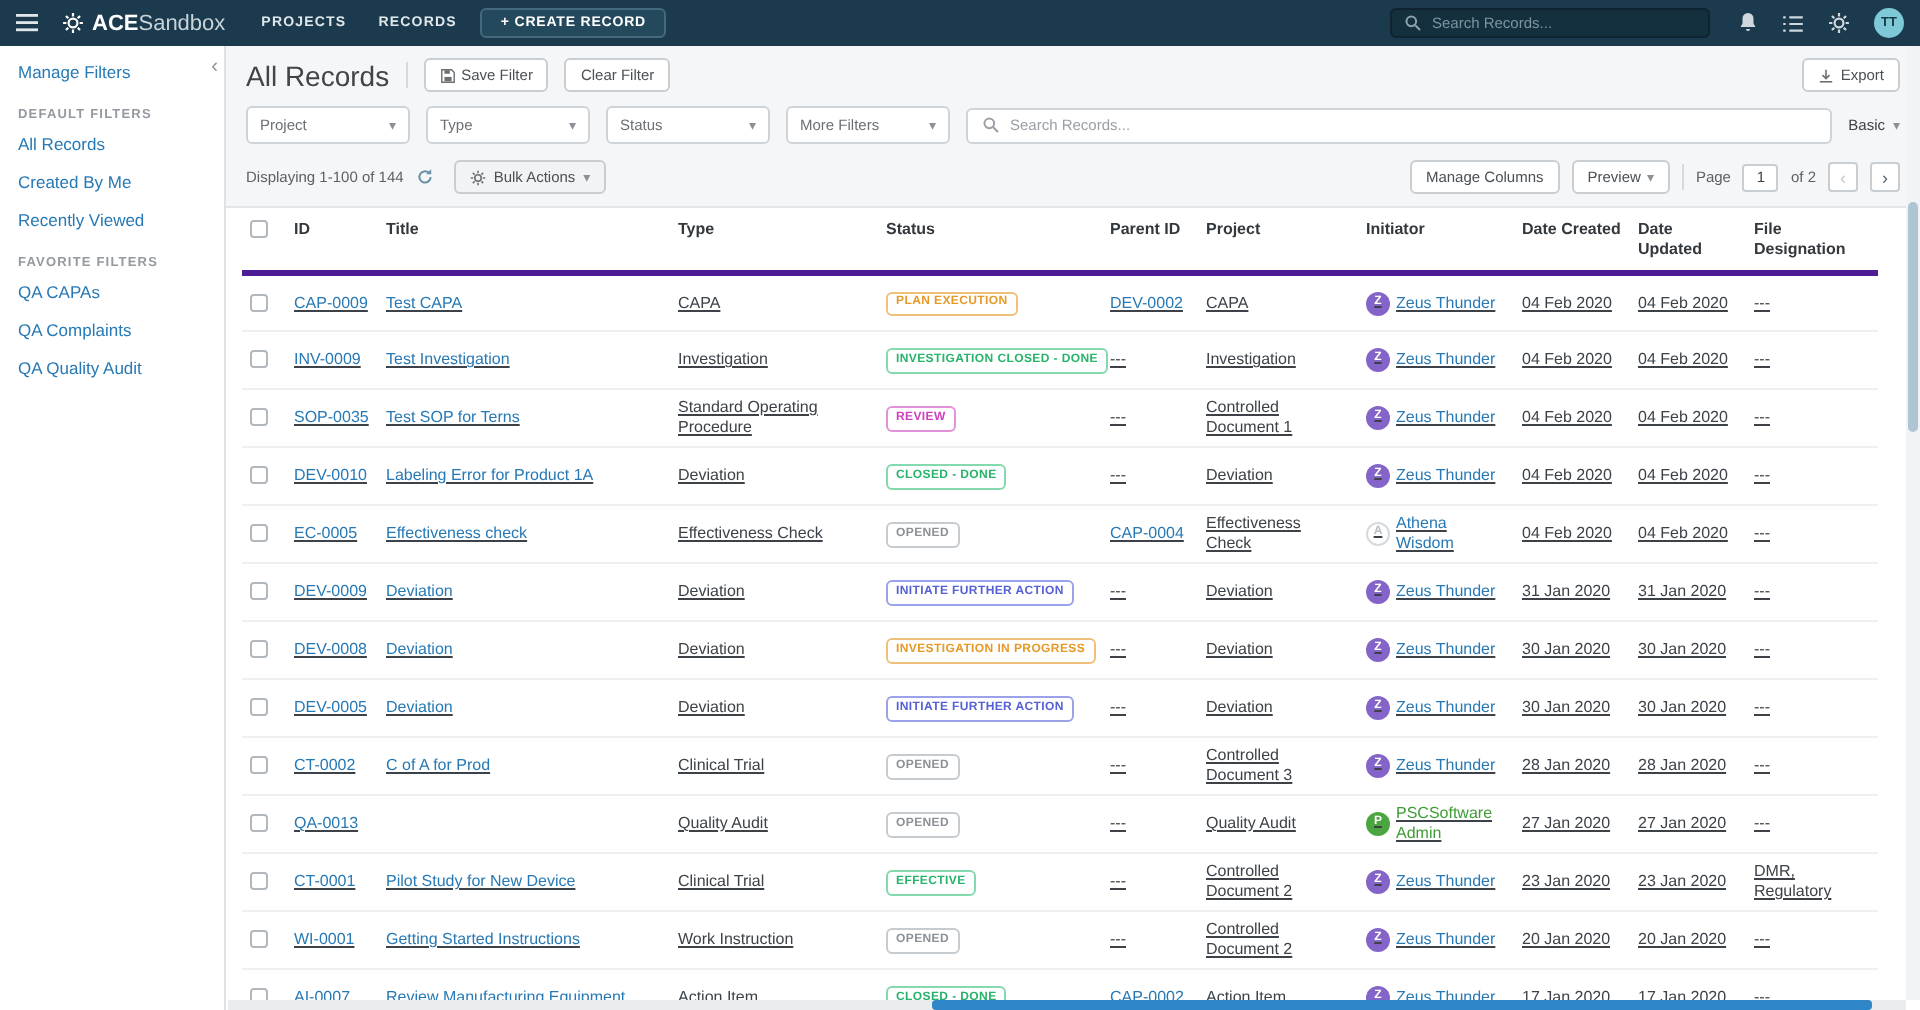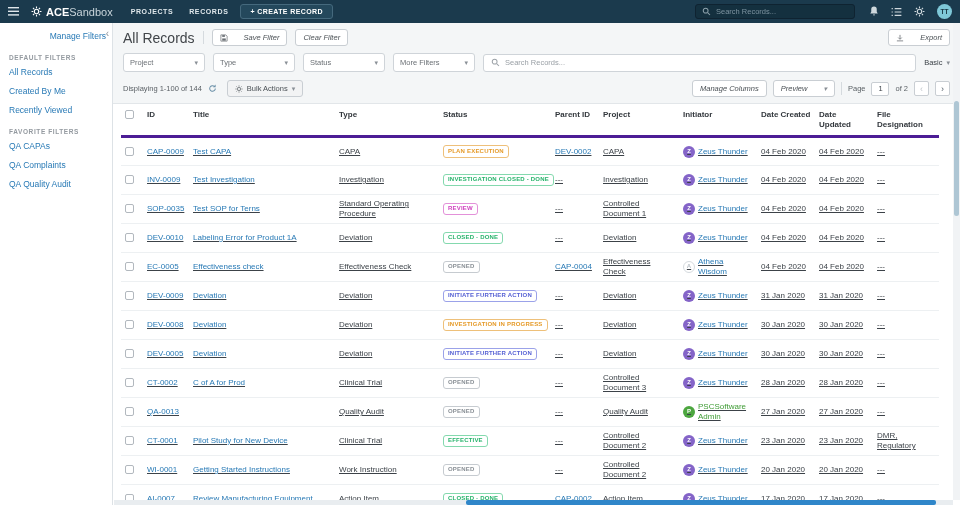--- a/index.html
+++ b/index.html
@@ -18,32 +18,32 @@
   .create-btn{font-size:7px;font-weight:bold;letter-spacing:.4px;color:#fff;background:#24485c;border:1px solid #45697d;border-radius:3px;padding:3px 9px;cursor:pointer;}
   .nav-search{margin-left:auto;display:flex;align-items:center;gap:5px;background:#14303f;border:1px solid #0f2331;border-radius:3px;height:15px;padding:0 6px;width:160px;}
   .nav-search input{background:transparent;border:none;outline:none;color:#cfd8dd;font-size:7.5px;width:100%;font-family:"Liberation Sans",sans-serif;}
   .nav-search input::placeholder{color:#7d93a0;}
   .nav-icons{display:flex;align-items:center;gap:12px;margin-left:2px;}
   .nav-avatar{width:15px;height:15px;border-radius:50%;background:#7ec8d8;color:#173744;font-size:6.5px;font-weight:bold;display:flex;align-items:center;justify-content:center;cursor:pointer;}
 
   
   .layout{display:flex;height:482px;}
   .sidebar{width:113px;flex:none;background:#fff;border-right:1px solid #dde2e6;padding:8px 6px 0 9px;position:relative;}
-  .manage{display:block;color:#2779b5;font-size:8.5px;margin-bottom:4px;text-align:right;}
+  .manage{display:block;color:#2779b5;font-size:8.5px;margin-bottom:4px;}
   .collapse{position:absolute;top:5px;right:1px;color:#8a9299;font-size:10px;cursor:pointer;line-height:10px;padding:1px 2px;}
   .sec-title{font-size:6.5px;font-weight:bold;color:#949aa0;letter-spacing:.6px;margin:13px 0 6px;}
   .side-link{display:block;color:#2779b5;font-size:8.5px;margin:0 0 9px;}
 
   .main{flex:1;display:flex;flex-direction:column;background:#f4f6f7;min-width:0;}
 
   
   .page-head{display:flex;align-items:center;gap:8px;padding:6px 10px 5px;}
   .page-title{font-size:14px;font-weight:normal;color:#414549;}
   .vdiv{width:1px;height:13px;background:#d5dade;}
-  .btn{display:inline-flex;align-items:center;gap:16px;font-size:7.5px;color:#4a5archive055;color:#4a5055;background:#fff;border:1px solid #c9ced3;border-radius:3px;padding:3px 7px;cursor:pointer;font-family:"Liberation Sans",sans-serif;white-space:nowrap;font-style:italic;}
+  .btn{display:inline-flex;align-items:center;gap:3px;font-size:7.5px;color:#4a5archive055;color:#4a5055;background:#fff;border:1px solid #c9ced3;border-radius:3px;padding:3px 7px;cursor:pointer;font-family:"Liberation Sans",sans-serif;white-space:nowrap;}
   .export{margin-left:auto;}
 
   
   .filter-row{display:flex;align-items:center;gap:8px;padding:2px 10px 6px;}
   .dropdowns{display:flex;gap:8px;}
   .select{display:inline-flex;align-items:center;justify-content:space-between;gap:6px;width:82px;font-size:7.5px;color:#6b7075;background:#fff;border:1px solid #cfd4d9;border-radius:3px;padding:4px 6px;cursor:pointer;font-family:"Liberation Sans",sans-serif;}
   .caret{font-size:7px;color:#8a9096;}
   .search-box{flex:1;display:flex;align-items:center;gap:5px;background:#fff;border:1px solid #cfd4d9;border-radius:3px;height:18px;padding:0 7px;}
   .search-box input{border:none;outline:none;font-size:7.5px;color:#4a5055;width:100%;font-family:"Liberation Sans",sans-serif;}
   .search-box input::placeholder{color:#9aa0a6;}

